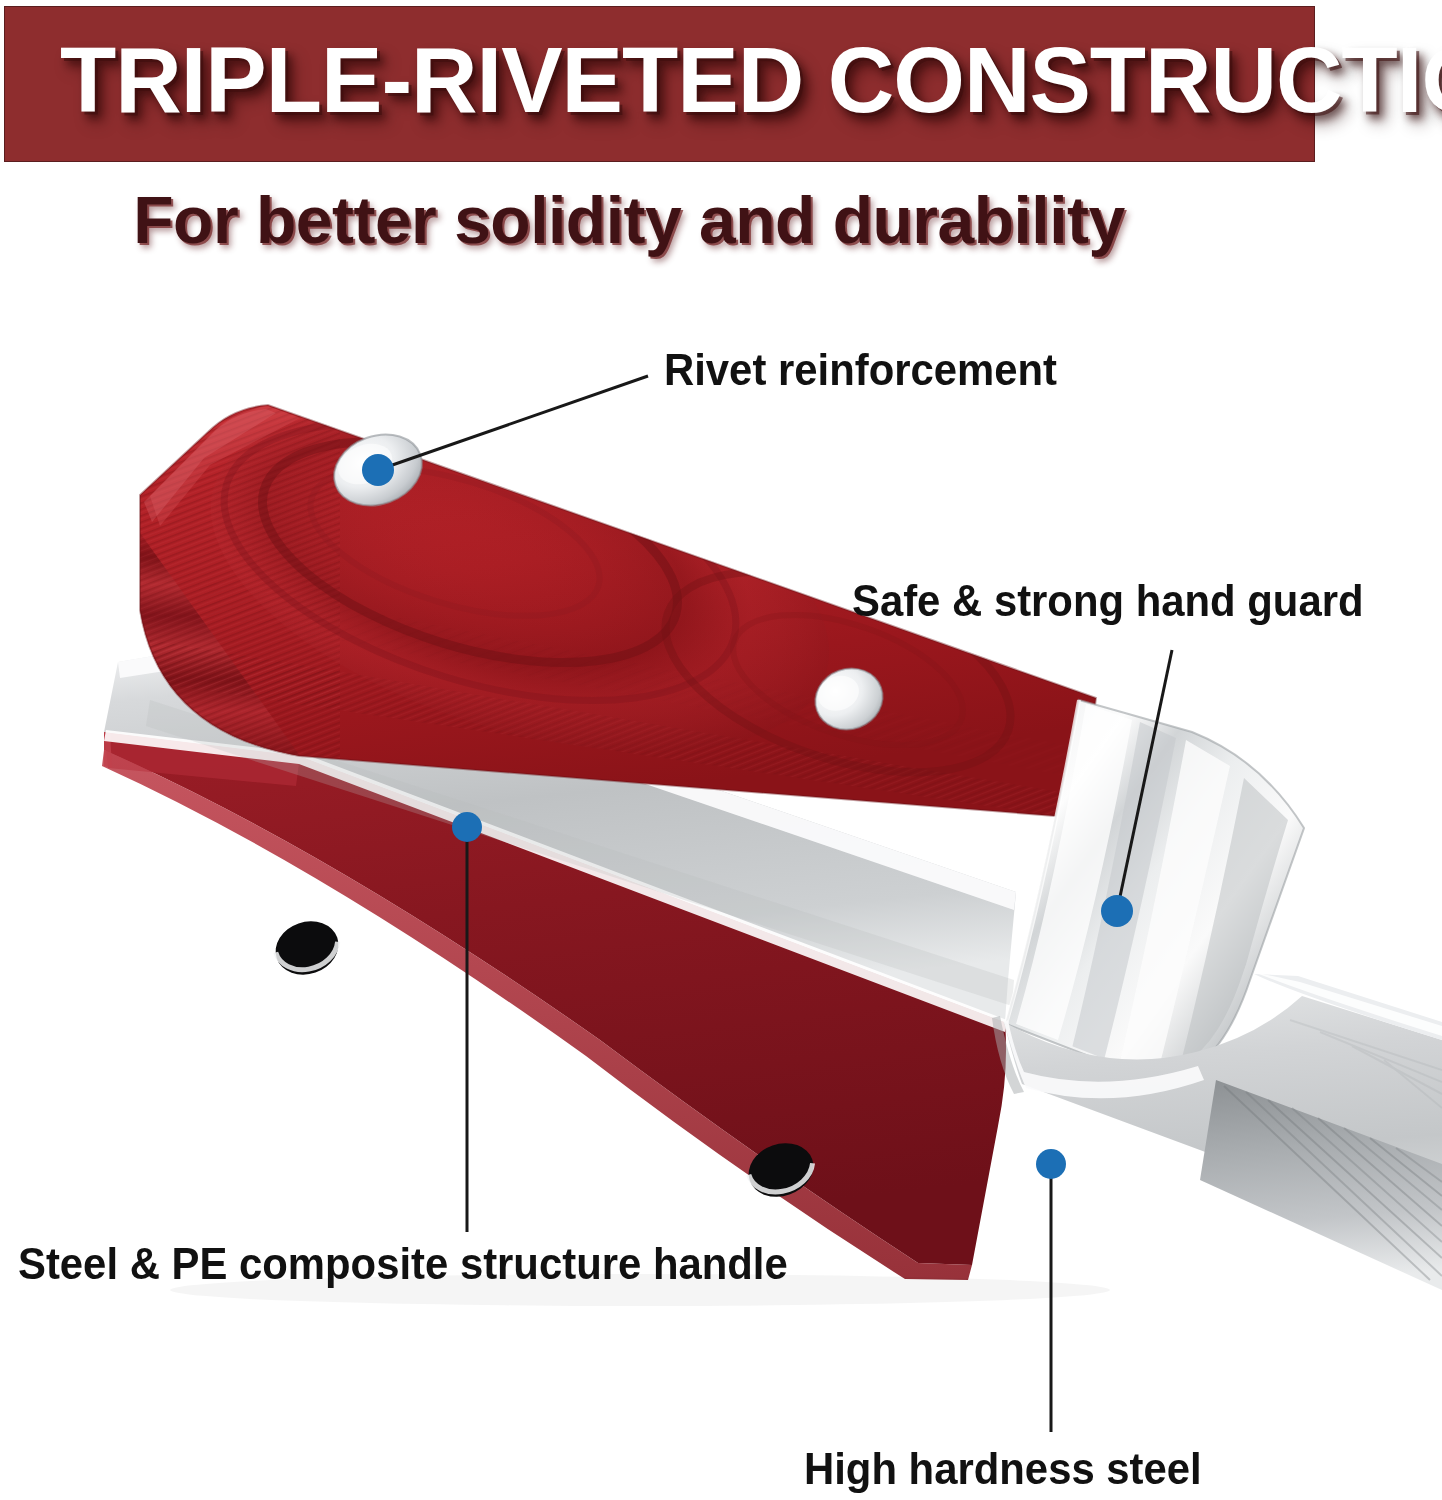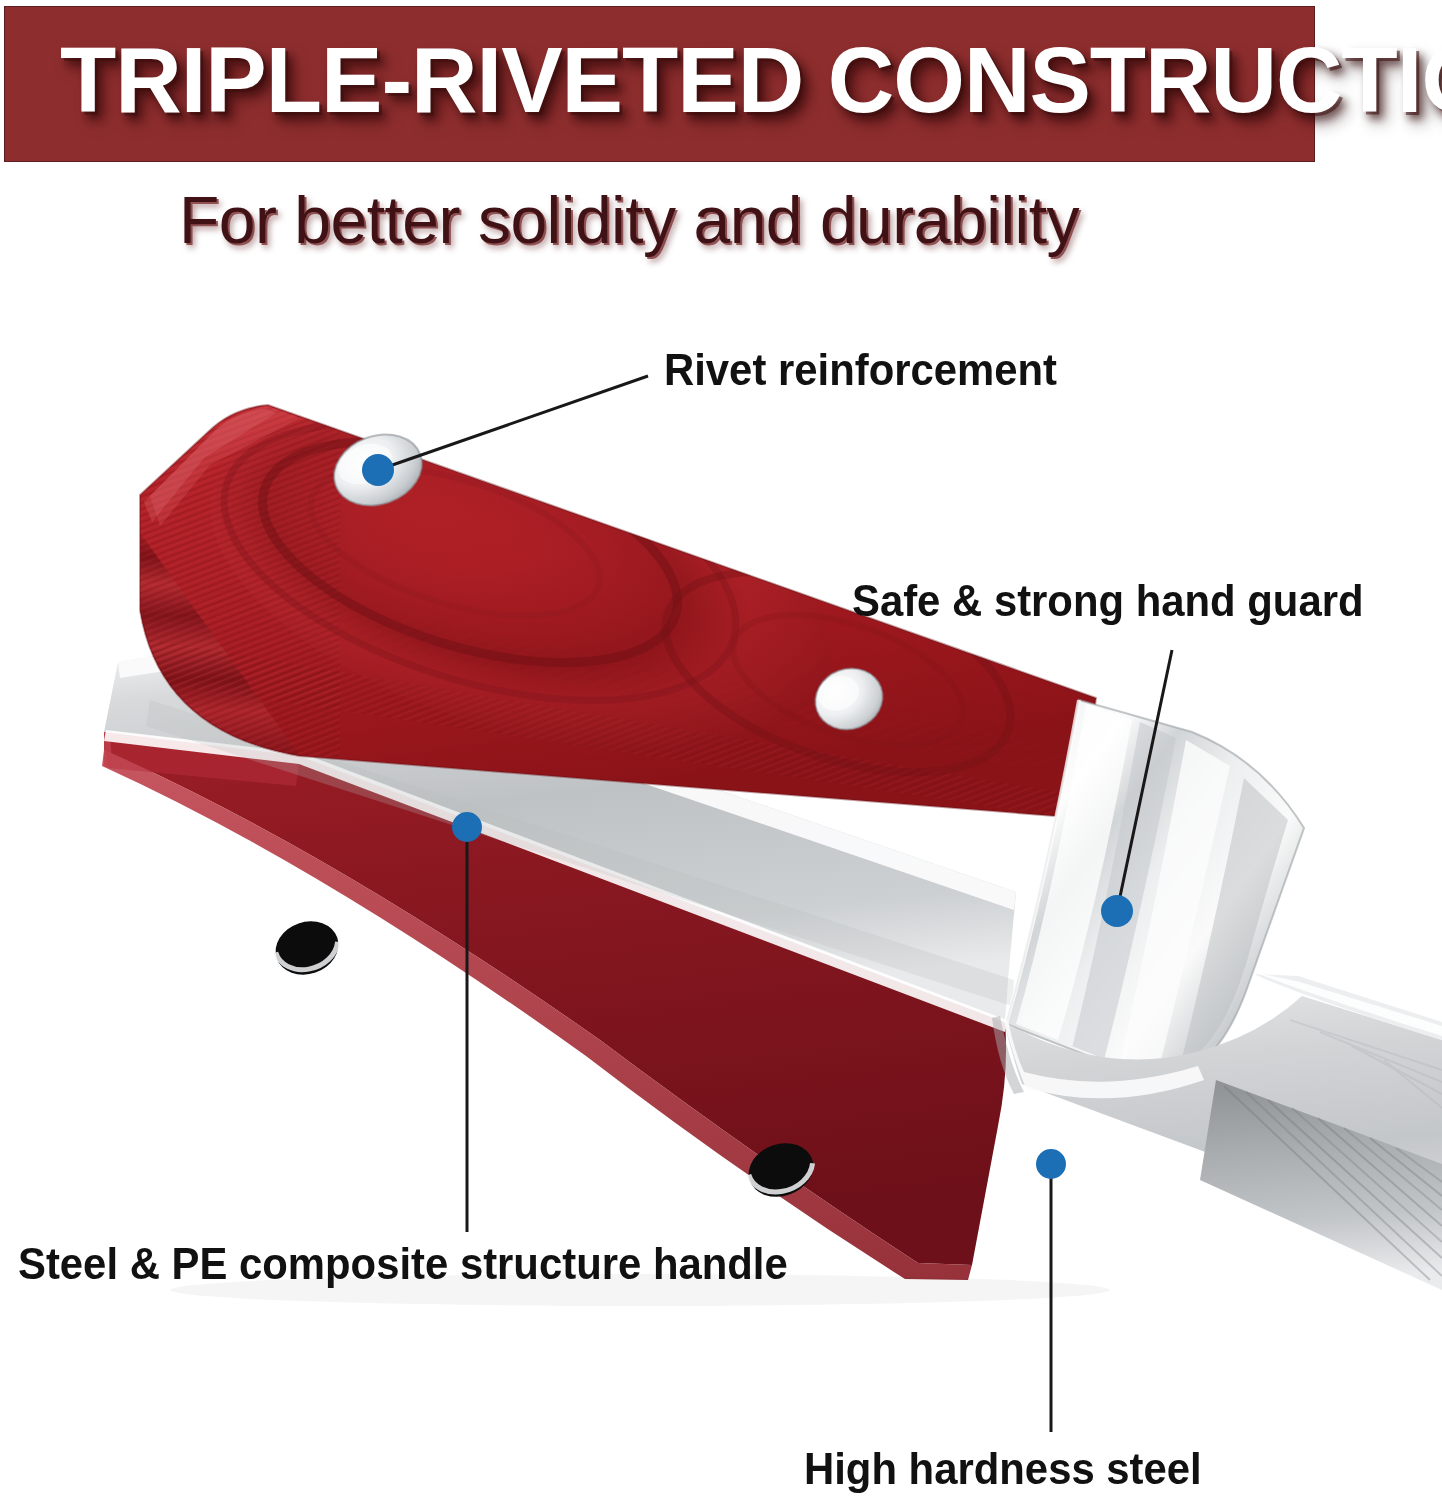--- a/index.html
+++ b/index.html
@@ -52,21 +52,21 @@
   }
 
   
   #header-subtitle {
     position: absolute;
     left: 0px;
     top: 182px;
     width: 1258px;
     text-align: center;
     font-family: "Liberation Sans", sans-serif;
-    font-weight: normal;
+    font-weight: bold;
     font-size: 66px;
     letter-spacing: -0.5px;
     color: #401215;
     white-space: nowrap;
     text-shadow:
        2px 2px 0 rgba(120,40,42,0.75),
        4px 5px 6px rgba(90,25,28,0.45);
   }
 
   

